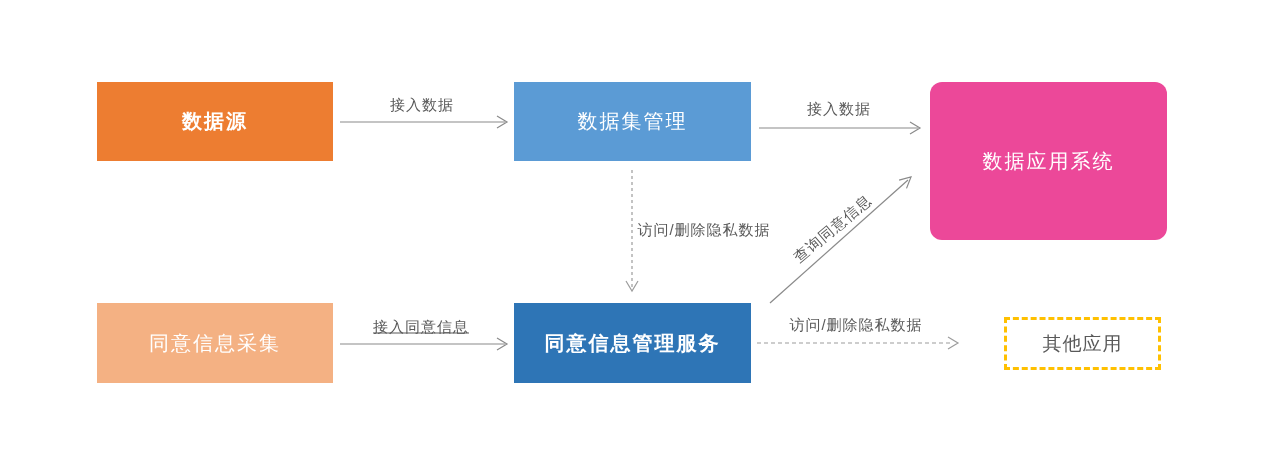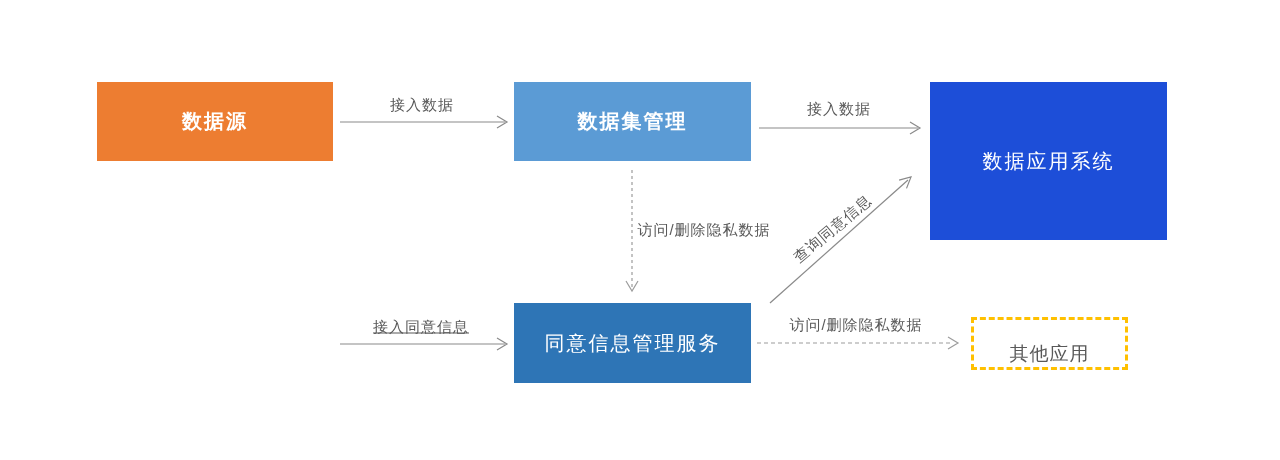--- a/index.html
+++ b/index.html
@@ -54,21 +54,21 @@
   }
   .edge-label.rotated {
     transform: translate(-50%, -50%) rotate(-40deg);
   }
   
   .n0 { left: 97px;  top: 82px;  width: 236px; height: 79px; }
   .n1 { left: 514px; top: 82px;  width: 237px; height: 79px; }
   .n2 { left: 930px; top: 82px;  width: 237px; height: 158px; }
   .n3 { left: 97px;  top: 303px; width: 236px; height: 80px; }
   .n4 { left: 514px; top: 303px; width: 237px; height: 80px; }
-  .n5 { left: 971px; top: 317px; width: 157px; height: 53px; align-items: flex-end; }
+  .n5 { left: 1004px; top: 317px; width: 157px; height: 53px; }
   
   .l0 { left: 422px; top: 105px; }
   .l1 { left: 839px; top: 109px; }
   .l2 { left: 704px; top: 230px; }
   .l3 { left: 421px; top: 327px; text-decoration: underline; }
   .l4 { left: 833px; top: 229px; }
   .l5 { left: 856px; top: 325px; }
 </style>
 </head>
 <body>
@@ -94,30 +94,33 @@
 
     <line x1="757" y1="343" x2="953" y2="343" stroke-width="1.2" stroke-dasharray="4 3" stroke="#9C9C9C"></line>
     <path d="M948,337 L958,343 L948,349" stroke-width="1.2" stroke="#9C9C9C"></path>
   </svg>
 
   <div class="node n0" style="background-color: rgb(237, 125, 49);">
     <span class="node-label" style="color: rgb(255, 255, 255); font-weight: bold;">数据源</span>
   </div>
 
   <div class="node n1" style="background-color: rgb(91, 155, 213);">
-    <span class="node-label" style="color: rgb(255, 255, 255); font-weight: bold;">数据集管理</span>
+    <span class="node-label" style="color: rgb(255, 255, 255);">数据集管理</span>
   </div>
 
-  <div class="node n2" style="background-color: #1d4ed8;">
+  <div class="node n2" style="background-color: #ec4899; border-radius: 12px;">
     <span class="node-label" style="color: rgb(255, 255, 255);">数据应用系统</span>
   </div>
 
+  <div class="node n3" style="background-color: rgb(244, 177, 131);">
+    <span class="node-label" style="color: rgb(255, 255, 255);">同意信息采集</span>
+  </div>
 
   <div class="node n4" style="background-color: rgb(46, 117, 182);">
-    <span class="node-label" style="color: rgb(255, 255, 255);">同意信息管理服务</span>
+    <span class="node-label" style="color: rgb(255, 255, 255); font-weight: bold;">同意信息管理服务</span>
   </div>
 
   <div class="node node-other n5" style="border-color: rgb(255, 192, 0);">
     <span class="node-label" style="color: rgb(89, 89, 89);">其他应用</span>
   </div>
 
   <div class="edge-label l0" style="color: rgb(89, 89, 89); font-family: Liberation Serif, serif;">接入数据</div>
 
   <div class="edge-label l1" style="color: rgb(89, 89, 89);">接入数据</div>
 

